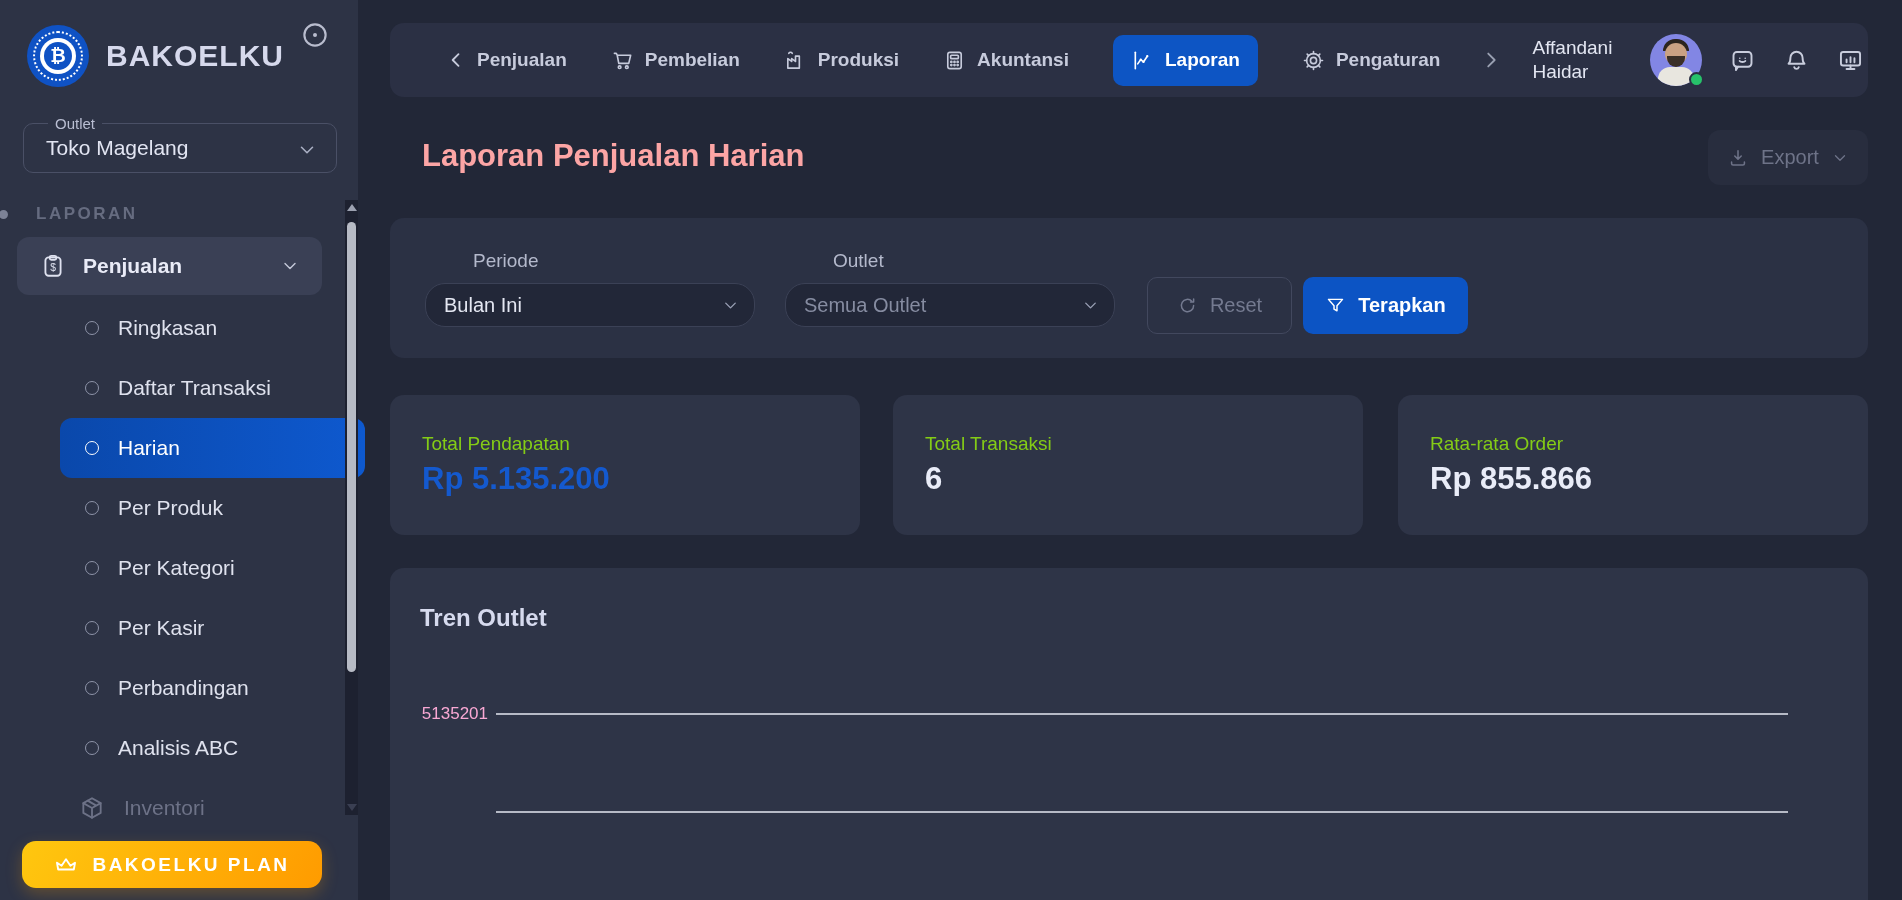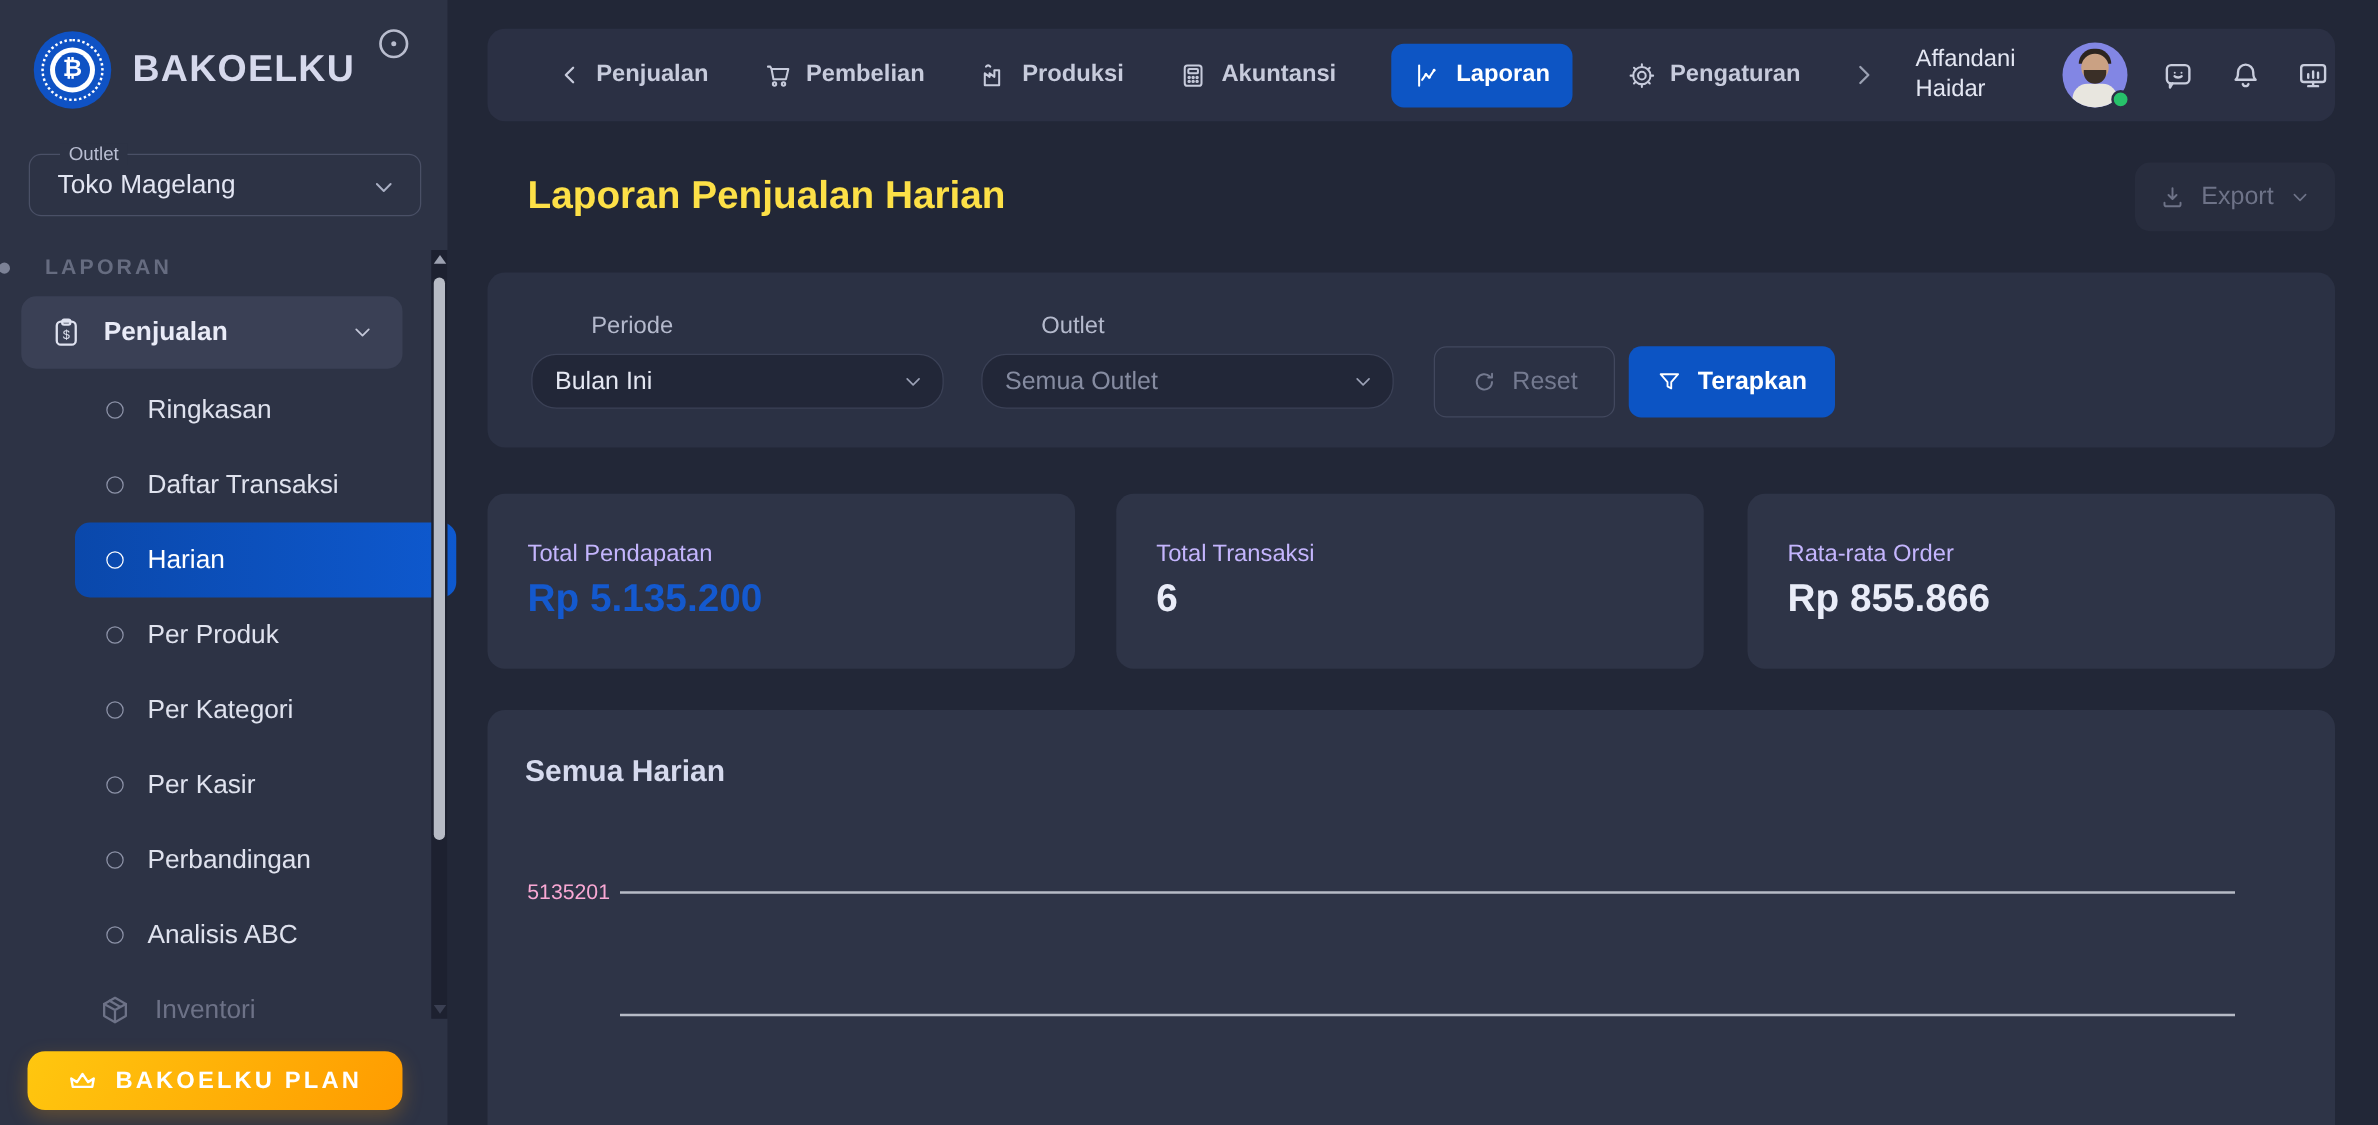--- a/index.html
+++ b/index.html
@@ -67,40 +67,40 @@
   .avatar { position:relative; width:52px; height:52px; margin-left:38px; border-radius:50%; overflow:visible; cursor:pointer; flex:0 0 auto; }
   .avatar-disc { width:52px; height:52px; border-radius:50%; overflow:hidden; background:#8286e4; position:relative; }
   .avatar-head { position:absolute; left:15px; top:9px; width:22px; height:22px; border-radius:50%; background:#caa183; }
   .avatar-hair { position:absolute; left:13px; top:5px; width:26px; height:12px; border-radius:12px 12px 0 0; background:#2c241f; }
   .avatar-beard { position:absolute; left:17px; top:22px; width:18px; height:11px; border-radius:0 0 10px 10px; background:#3a2f27; }
   .avatar-body { position:absolute; left:8px; top:33px; width:36px; height:20px; border-radius:12px 12px 0 0; background:#e8e6df; }
   .status-dot { position:absolute; right:-2px; bottom:-1px; width:15px; height:15px; border-radius:50%; background:#27c26a; border:2.5px solid #2b3044; }
   .top-icon { margin-left:27px; color:#c9cddd; cursor:pointer; }
 
   
-  .page-title { position:absolute; left:422px; top:138px; font-size:31px; font-weight:800; color:#fde047; }
+  .page-title { position:absolute; left:422px; top:138px; font-size:31px; font-weight:800; color:#fca5a5; }
   .export-btn { position:absolute; left:1708px; top:130px; width:160px; height:55px; background:#282d3e; border-radius:12px;
     display:flex; align-items:center; justify-content:center; gap:12px; color:#6e7388; font-size:20px; cursor:pointer; }
 
   
   .filter-card { position:absolute; left:390px; top:218px; width:1478px; height:140px; background:#2b3144; border-radius:14px; }
   .f-label { position:absolute; top:32px; font-size:19px; color:#b4b9cc;margin-left:48px; }
   .f-select { position:absolute; top:65px; width:330px; height:44px; background:#222738; border:1px solid #3b4156; border-radius:20px;
     display:flex; align-items:center; cursor:pointer; }
   .f-select .val { margin-left:18px; font-size:20px; color:#e4e7f2; }
   .f-select .val.placeholder { color:#868ca1; }
   .f-select .chev { margin-left:auto; margin-right:14px; color:#9aa0b5; }
   .reset-btn { position:absolute; left:757px; top:59px; width:145px; height:57px; border:1.5px solid #42485e; border-radius:10px;
     background:transparent; display:flex; align-items:center; justify-content:center; gap:12px; color:#747a90; font-size:20px; cursor:pointer; }
   .apply-btn { position:absolute; left:913px; top:59px; width:165px; height:57px; border-radius:10px; background:#0c54c4;
     display:flex; align-items:center; justify-content:center; gap:12px; color:#ffffff; font-size:20px; font-weight:bold; cursor:pointer; }
 
   
   .stat-card { position:absolute; top:395px; width:470px; height:140px; background:#2e3447; border-radius:14px; }
-  .stat-label { position:absolute; left:32px; top:38px; font-size:19px; color:#c4b5fd; }
+  .stat-label { position:absolute; left:32px; top:38px; font-size:19px; color:#84cc16; }
   .stat-value { position:absolute; left:32px; top:66px; font-size:31px; font-weight:800; color:#e9ecf8; }
   .stat-value.accent { color:#1459ce; }
 
   
   .chart-card { position:absolute; left:390px; top:568px; width:1478px; height:440px; background:#2e3447; border-radius:14px; }
   .chart-title { position:absolute; left:30px; top:36px; font-size:24px; font-weight:bold; color:#d6daee; }
   .gridline { position:absolute; left:106px; width:1292px; height:2px; background:#b6bac6; }
   .ytick { position:absolute; left:8px; width:90px; text-align:right; font-size:17px; color:#f9a8d4; }
 </style>
 </head>
@@ -362,17 +362,17 @@
 <div class="stat-card" style="left:893px;">
   <div class="stat-label">Total Transaksi</div>
   <div class="stat-value">6</div>
 </div>
 <div class="stat-card" style="left:1398px;">
   <div class="stat-label">Rata-rata Order</div>
   <div class="stat-value">Rp 855.866</div>
 </div>
 
 <div class="chart-card">
-  <div class="chart-title">Semua Harian</div>
+  <div class="chart-title">Tren Outlet</div>
   <div class="ytick" style="top:136px;">5135201</div>
   <div class="gridline" style="top:145px;"></div>
   <div class="gridline" style="top:243px;"></div>
 </div>
 
 </body></html>

